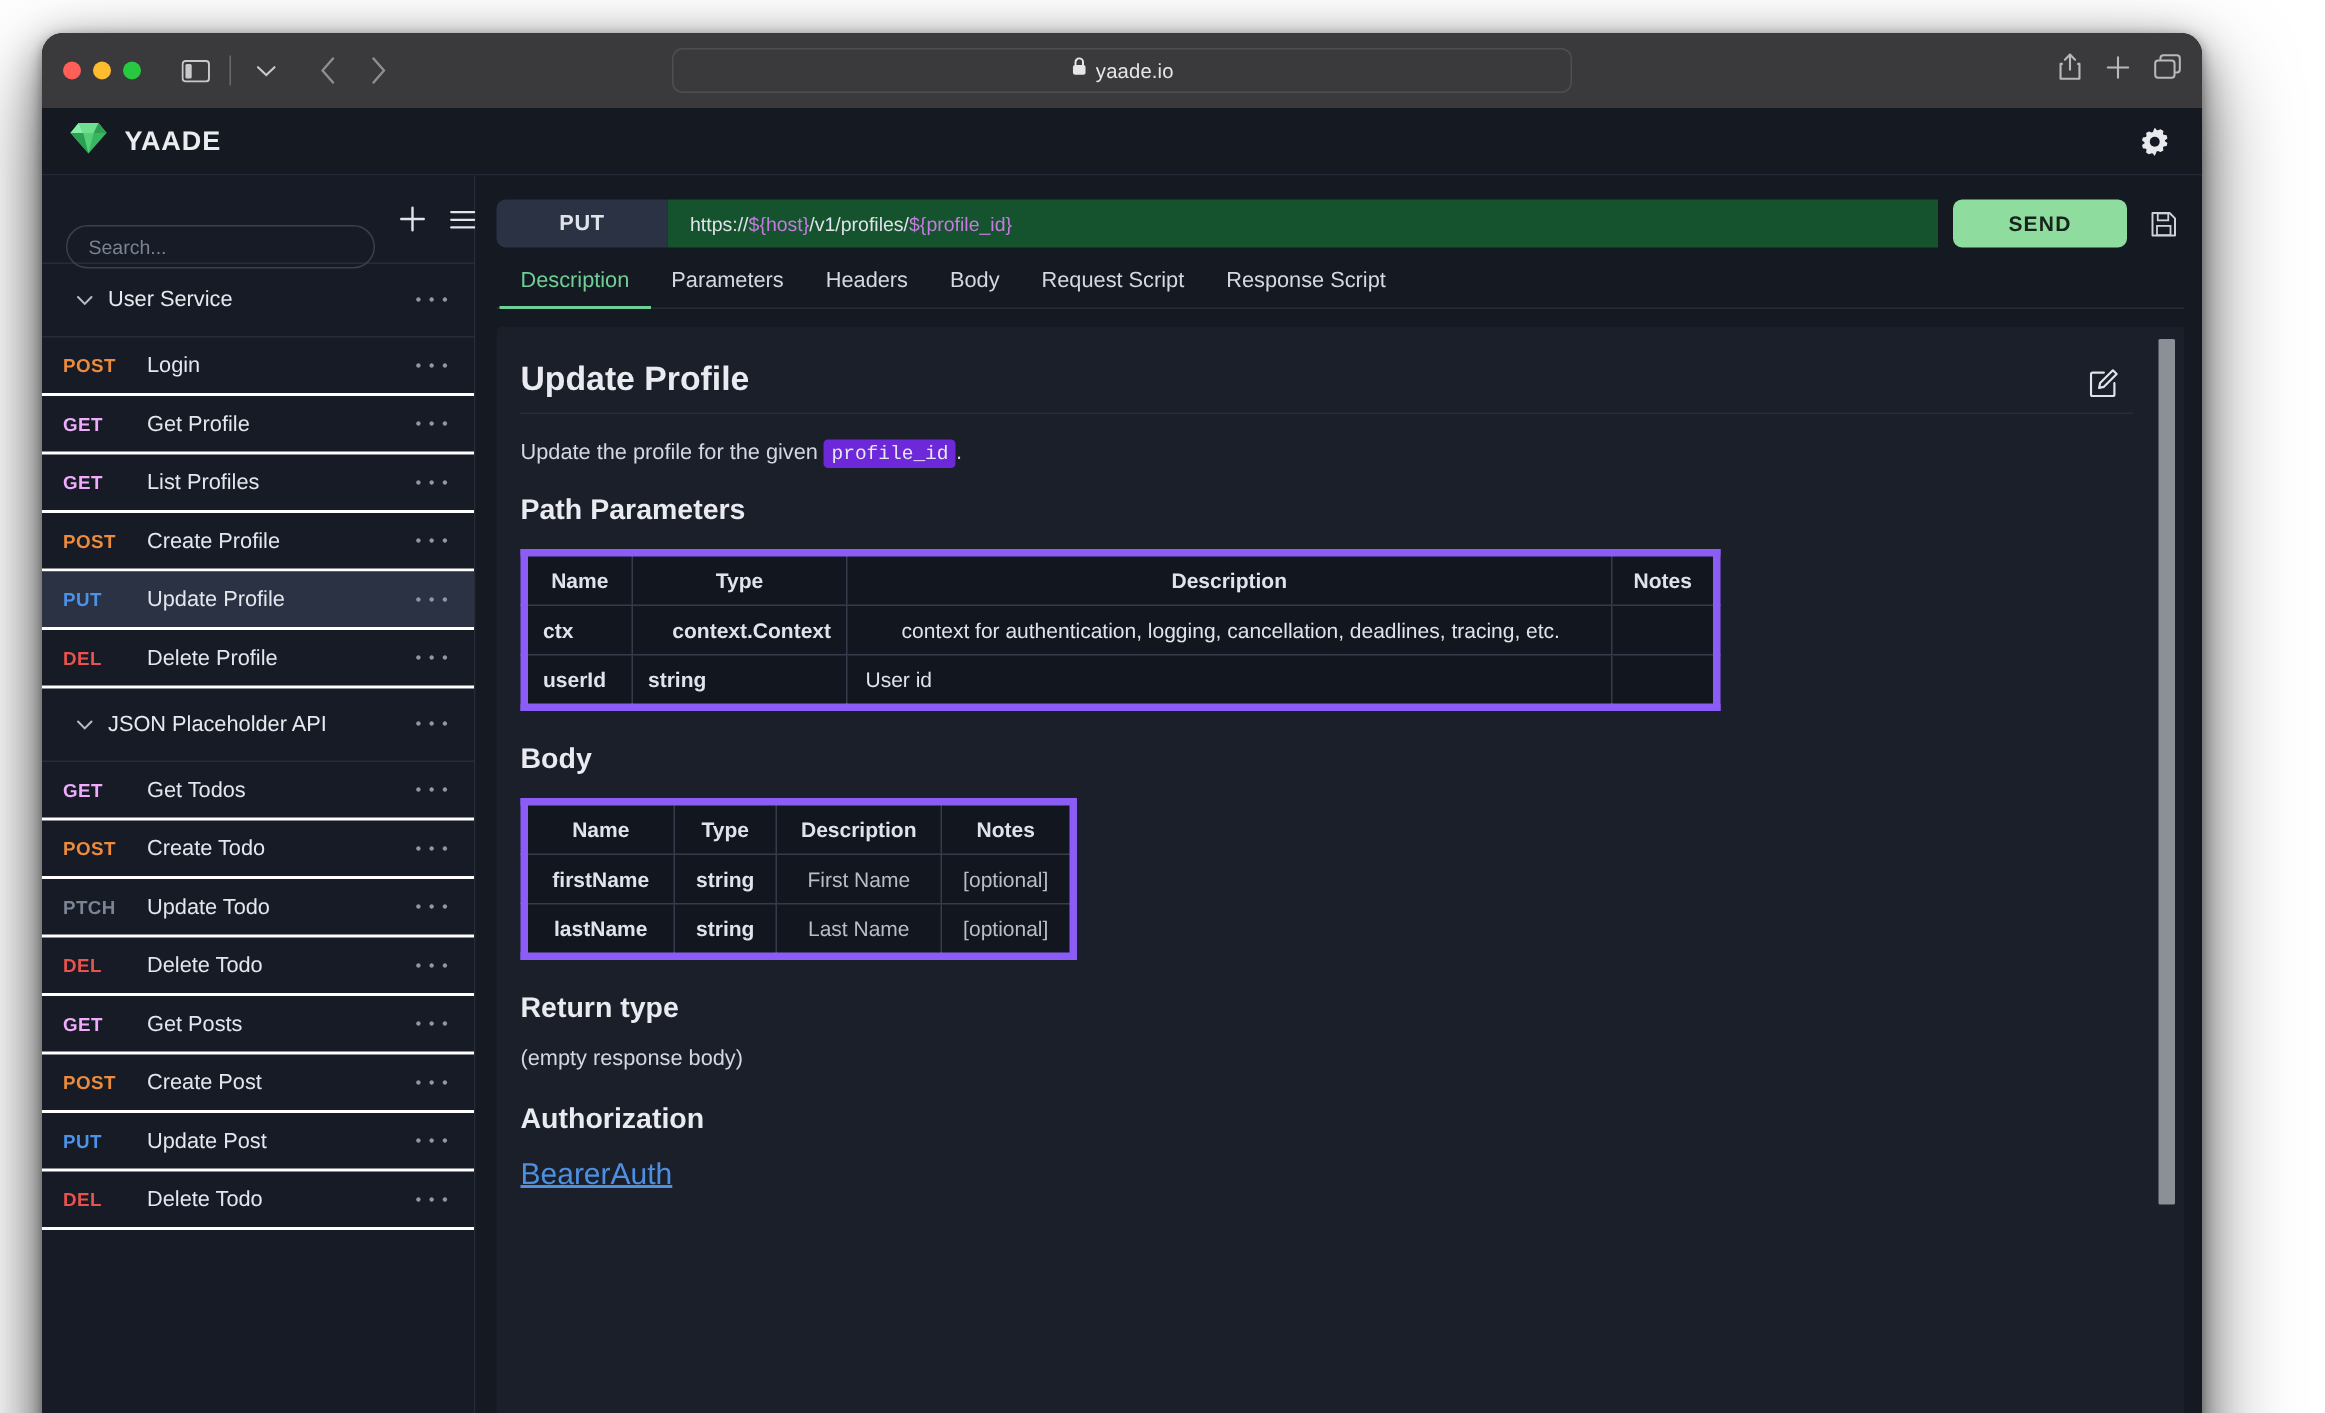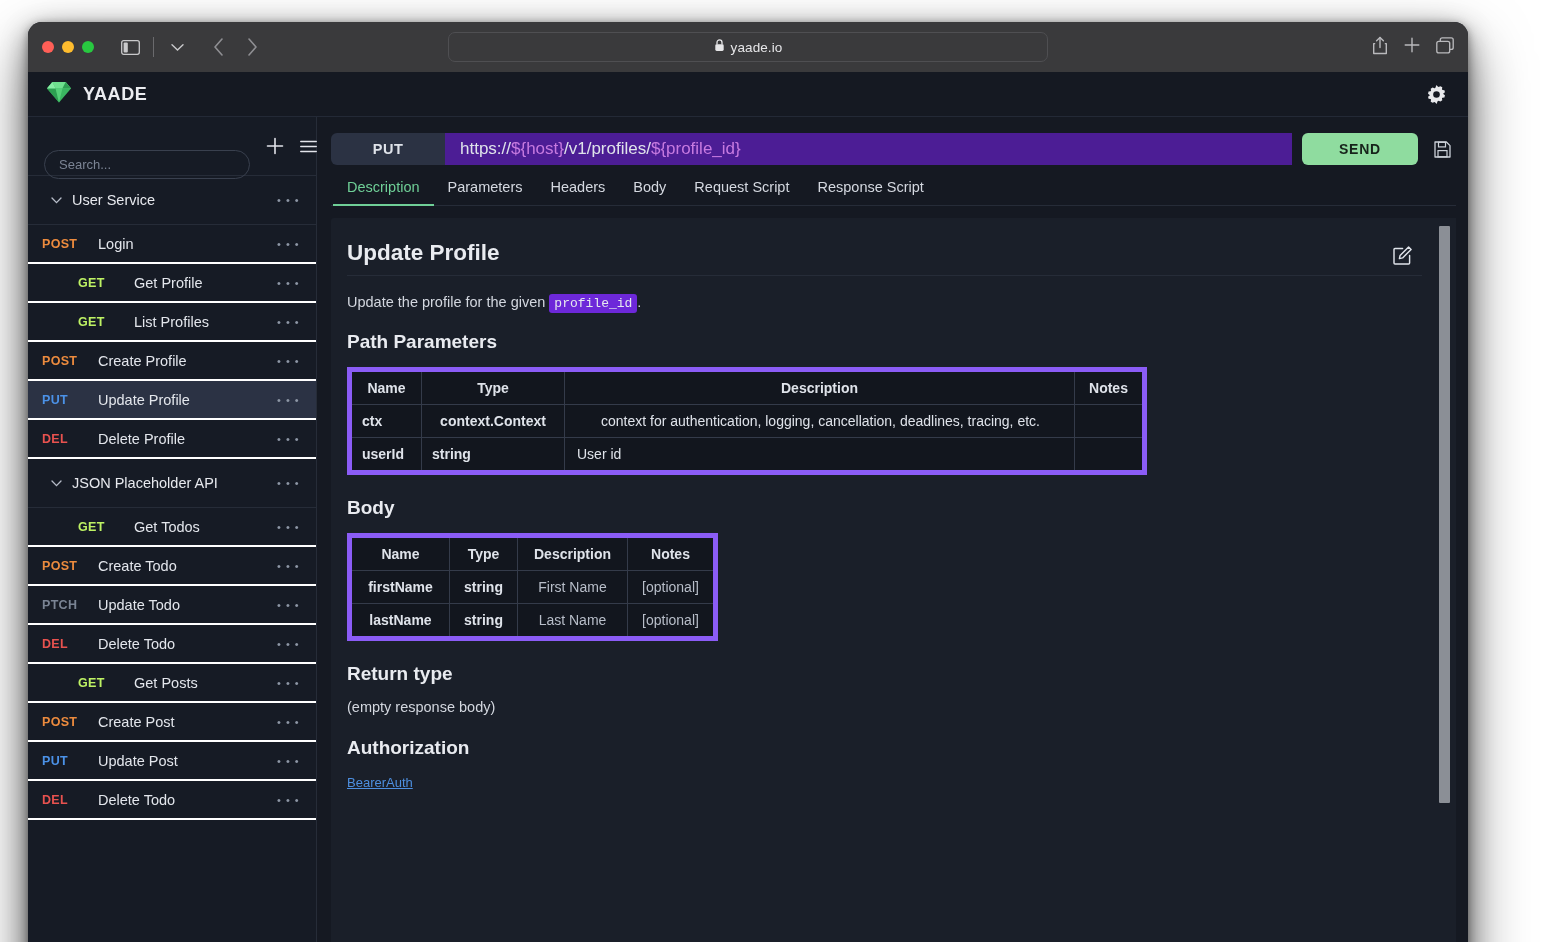--- a/index.html
+++ b/index.html
@@ -168,21 +168,21 @@
   }
   .req-row.selected { background: #2b3244; }
   .req-method {
     width: 56px;
     flex: none;
     font-size: 12.5px;
     font-weight: bold;
     letter-spacing: .3px;
   }
   .m-POST { color: #ec8b3e; }
-  .m-GET  { color: #bef264; margin-left: 36px; }
+  .m-GET  { color: #f0abfc; }
   .m-PUT  { color: #4b92e8; }
   .m-DEL  { color: #e8524f; }
   .m-PTCH { color: #7a8494; }
   .req-name { color: #e3e6ec; font-size: 14.5px; }
 
   
   #main {
     flex: 1;
     background: #151922;
     display: flex;
@@ -201,24 +201,24 @@
     font-size: 14.5px;
     font-weight: bold;
     letter-spacing: .5px;
     display: flex; align-items: center; justify-content: center;
     flex: none;
     margin-right: -10px;
   }
   #url-field {
     flex: 1;
     height: 32px;
-    background: #4c1d95;
+    background: #14532d;
     border: none;
     color: #dfe3ea;
-    font-size: 17px;
+    font-size: 13px;
     display: flex;
     align-items: center;
     padding-left: 15px;
     min-width: 0;
     overflow: hidden;
     white-space: nowrap;
   }
   .var { color: #c77ae0; }
   #send-btn {
     width: 116px; height: 32px;
@@ -327,21 +327,21 @@
   #tbl-path td.desc { padding-left: 12px; }
 
   #tbl-body { width: 366px; table-layout: fixed; }
   #tbl-body col.b1 { width: 100px; }
   #tbl-body col.b2 { width: 68px; }
   #tbl-body col.b3 { width: 110px; }
   #tbl-body col.b4 { width: 88px; }
   #tbl-body td { text-align: center; }
   #tbl-body td.muted { color: #b8bec9; }
 
-  .doc-link { color: #4d8fe0; font-size: 13px; }
+  .doc-link { color: #4d8fe0; font-size: 20px; }
   .doc-muted { color: #d3d7df; font-size: 14.5px; }
 
   
   #content-scroll-track {
     position: absolute;
     right: 3px; top: 4px;
     width: 12px;
     bottom: 4px;
     background: transparent;
   }
@@ -615,21 +615,21 @@
                 <tr id="path-head">
                   <th>Name</th>
                   <th>Type</th>
                   <th>Description</th>
                   <th>Notes</th>
                 </tr>
               </thead>
             <tbody id="path-body">
                 <tr>
                   <td class="name" style="text-align: left;">ctx</td>
-                  <td class="name" style="text-align: center;">context.Context</td>
+                  <td class="name" style="text-align: right;">context.Context</td>
                   <td class="desc" style="text-align: center;">context for authentication, logging, cancellation, deadlines, tracing, etc.</td>
                   <td class="muted" style="text-align: left;"></td>
                 </tr>
                 <tr>
                   <td class="name" style="text-align: left;">userId</td>
                   <td class="name" style="text-align: left;">string</td>
                   <td class="desc" style="text-align: left;">User id</td>
                   <td class="muted" style="text-align: left;"></td>
                 </tr>
               </tbody>

